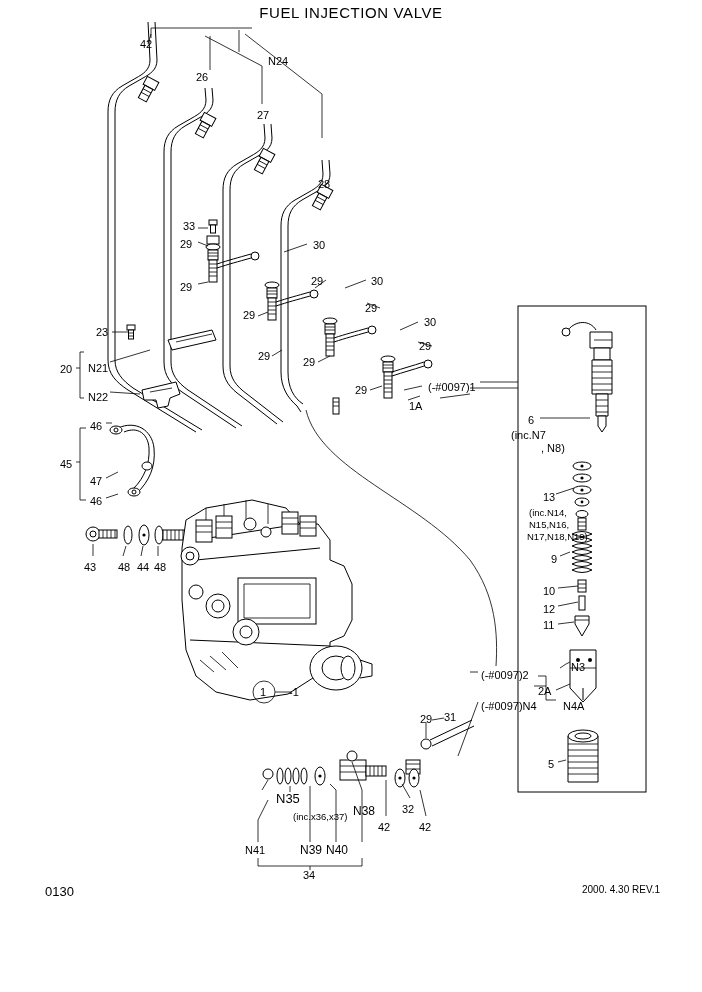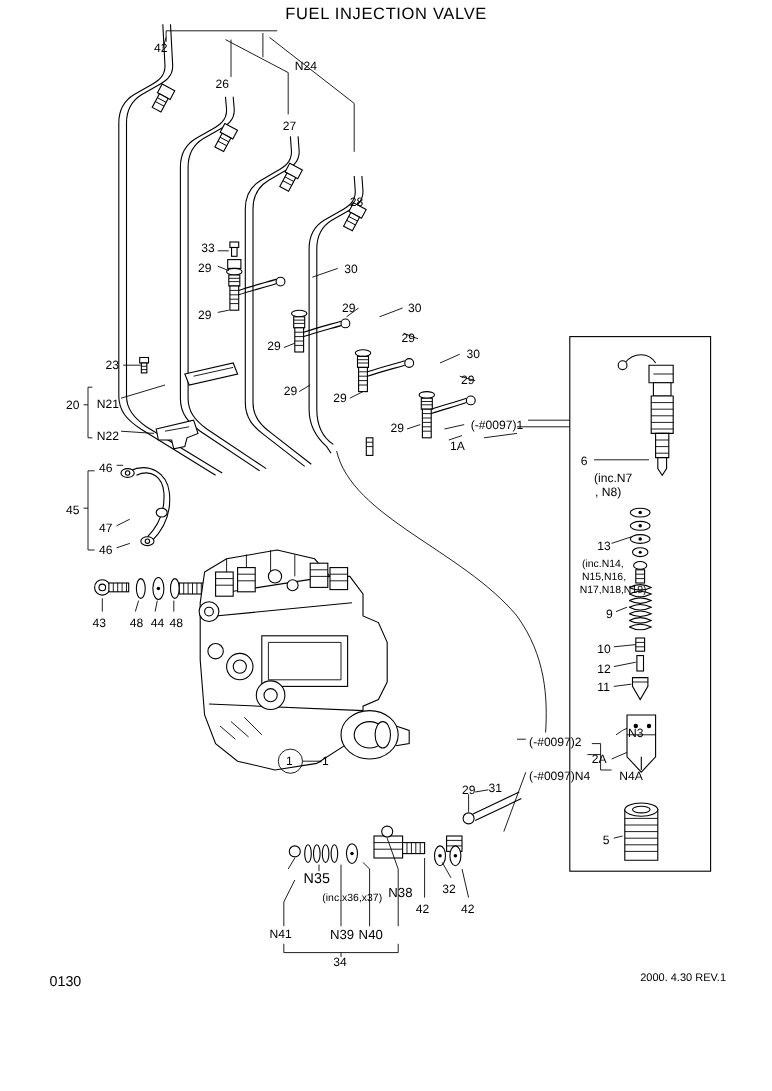--- a/index.html
+++ b/index.html
@@ -479,21 +479,21 @@
   <div class="lbl" style="left:90px;  top:496px;">46</div>
   <div class="lbl" style="left:84px;  top:562px;">43</div>
   <div class="lbl" style="left:118px; top:562px;">48</div>
   <div class="lbl" style="left:137px; top:562px;">44</div>
   <div class="lbl" style="left:154px; top:562px;">48</div>
   <div class="lbl" style="left:260px; top:687px;">1</div>
   <div class="lbl" style="left:289px; top:687px;">-1</div>
   <div class="lbl" style="left:428px; top:382px;">(-#0097)1</div>
   <div class="lbl" style="left:409px; top:401px;">1A</div>
   <div class="lbl" style="left:528px; top:415px;">6</div>
-  <div class="lbl" style="left:540px; top:430px;">(inc.N7</div>
+  <div class="lbl" style="left:511px; top:430px;">(inc.N7</div>
   <div class="lbl" style="left:528px; top:443px;margin-left:13px;">, N8)</div>
   <div class="lbl" style="left:543px; top:492px;">13</div>
   <div class="lbl sm" style="left:513px; top:508px;">(inc.N14,</div>
   <div class="lbl sm" style="left:513px; top:520px;">N15,N16,</div>
   <div class="lbl sm" style="left:511px; top:532px;">N17,N18,N19)</div>
   <div class="lbl" style="left:551px; top:554px;">9</div>
   <div class="lbl" style="left:543px; top:586px;">10</div>
   <div class="lbl" style="left:543px; top:604px;">12</div>
   <div class="lbl" style="left:543px; top:620px;">11</div>
   <div class="lbl" style="left:548px; top:759px;">5</div>

